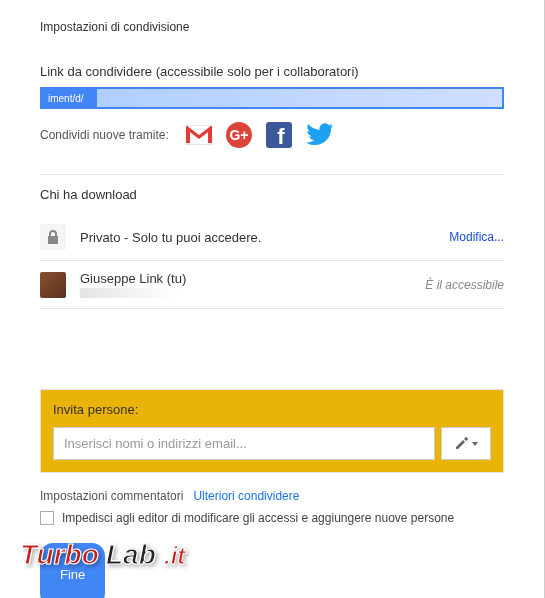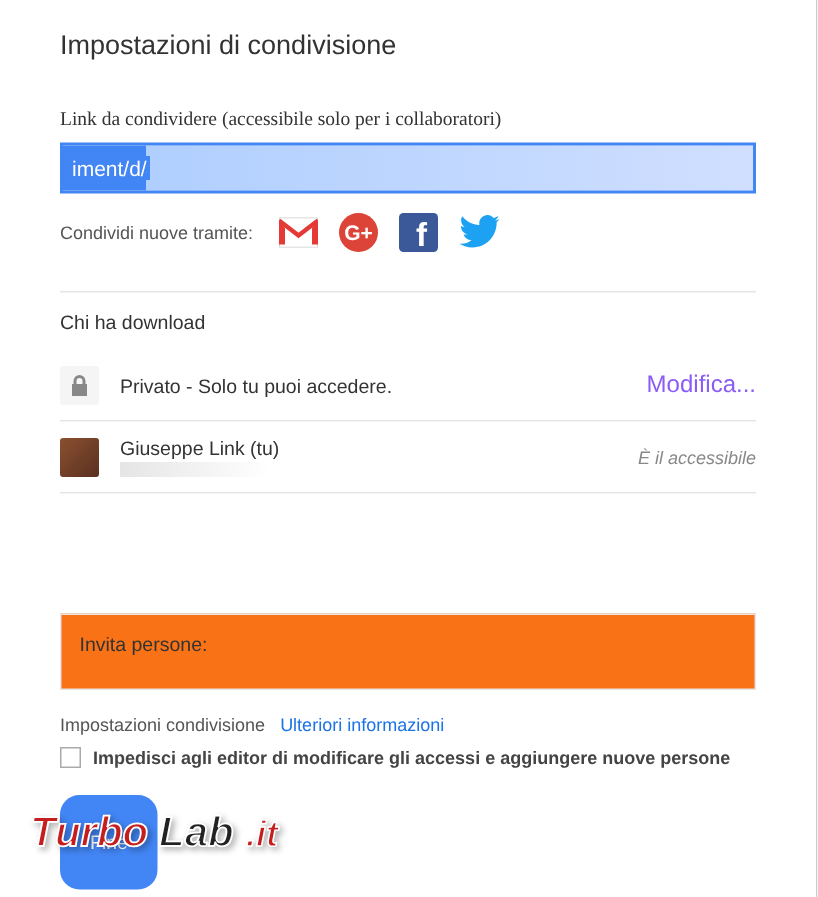--- a/index.html
+++ b/index.html
@@ -12,38 +12,37 @@
       height: 598px;
       position: relative;
     }
     .dialog {
       padding: 20px 40px;
       border-right: 1px solid #ccc;
       height: 598px;
       position: relative;
     }
     .title {
-      font-size: 18px;
+      font-size: 12px;
       color: #333;
       margin-bottom: 30px;
       font-weight: normal;
     }
     .section-label {
       font-size: 13px;
       color: #333;
       margin-bottom: 8px;
-      font-family: Liberation Serif, serif;
     }
     .share-link-box {
       width: 100%;
-      height: 34px;
+      height: 22px;
       border: 2px solid #4285f4;
       background: linear-gradient(to right, #4285f4 0%, #4285f4 12%, #b0cfff 12%, #d0dfff 100%);
       color: #fff;
-      font-size: 14px;
+      font-size: 10px;
       padding: 2px 4px;
       display: flex;
       align-items: center;
     }
     .share-link-box span {
       background: #4285f4;
       padding: 0 2px;
     }
     .share-via {
       display: flex;
@@ -105,34 +104,34 @@
     }
     .access-sub {
       color: #bbb;
       font-size: 11px;
       margin-top: 2px;
       height: 10px;
       background: linear-gradient(to right, #e5e5e5, transparent);
       width: 100px;
     }
     .access-action {
-      font-size: 16px;
-      color: #8b5cf6;
+      font-size: 12px;
+      color: #1d4ed8;
       cursor: pointer;
     }
     .access-right {
       font-size: 12px;
       color: #888;
       font-style: italic;
     }
     .invite-section {
       margin-top: 80px;
       border: 1px solid #e5e5e5;
       padding: 12px;
-      background: #f97316;
+      background: #eab308;
     }
     .invite-label {
       color: #333;
       font-size: 13px;
       margin-bottom: 10px;
     }
     .invite-row {
       display: flex;
       gap: 6px;
     }
@@ -165,21 +164,20 @@
       margin-bottom: 8px;
     }
     .owner-title { color: #555; }
     .owner-link { color: #1a73e8; cursor: pointer; }
     .chk-row {
       display: flex;
       align-items: center;
       gap: 8px;
       margin: 4px 0;
       color: #444;
-      font-weight: bold;
     }
     .chk {
       width: 14px;
       height: 14px;
       border: 1px solid #aaa;
       background: #fff;
     }
     .done-btn {
       margin-top: 14px;
       background: #4285f4;
@@ -260,26 +258,37 @@
       <div class="access-text">
         <div>Giuseppe Link (tu)</div>
         <div class="access-sub"></div>
       </div>
       <div class="access-right">È il accessibile</div>
     </div>
   </div>
 
   <div class="invite-section">
     <div class="invite-label">Invita persone:</div>
+    <div class="invite-row">
+      <input class="invite-input" type="text" placeholder="Inserisci nomi o indirizzi email..." style="">
+      <div class="edit-btn">
+        <svg width="14" height="14" viewBox="0 0 14 14">
+            <path d="M2 10l7-7 2 2-7 7H2v-2z M10 2l2 2 1-1a1 1 0 000-2 1 1 0 00-2 0l-1 1z" fill="#666"></path>
+          </svg>
+        <svg width="6" height="4" viewBox="0 0 6 4">
+            <path d="M0 0l3 4 3-4z" fill="#666"></path>
+          </svg>
+      </div>
+    </div>
   </div>
 
   <div class="owner-settings">
     <div class="owner-header">
-      <span class="owner-title">Impostazioni condivisione</span>
-      <span class="owner-link">Ulteriori informazioni</span>
+      <span class="owner-title">Impostazioni commentatori</span>
+      <span class="owner-link">Ulteriori condividere</span>
     </div>
     <div class="chk-row">
       <div class="chk"></div>
       <span>Impedisci agli editor di modificare gli accessi e aggiungere nuove persone</span>
     </div>
   </div>
 
   <button class="done-btn">Fine</button>
 
   <div class="watermark">

